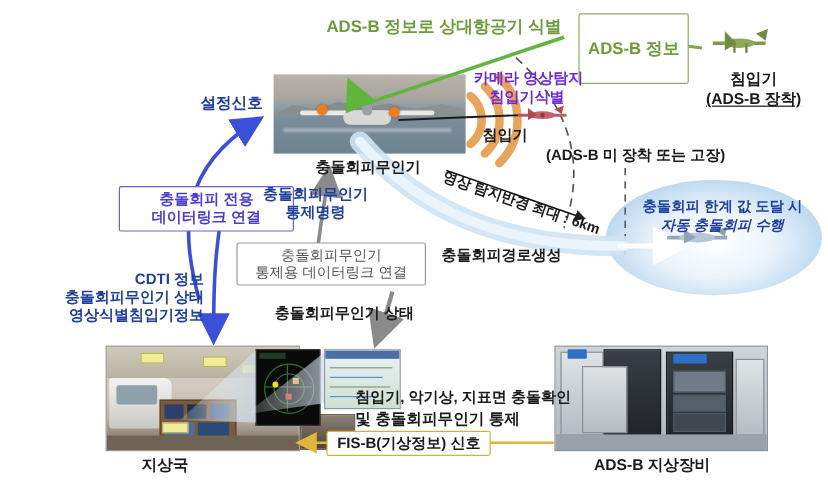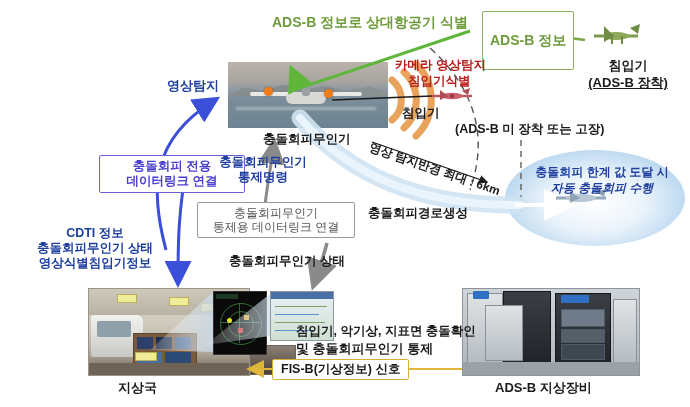--- a/index.html
+++ b/index.html
@@ -3,21 +3,21 @@
 <meta charset="utf-8">
 <style>
   html,body{margin:0;padding:0;background:#ffffff;}
   body{width:690px;height:407px;position:relative;overflow:hidden;
        font-family:"Liberation Sans","DejaVu Sans",sans-serif;}
   .abs{position:absolute;}
   .txt{font-weight:bold;line-height:1.18;white-space:pre-line;}
 
   
   .c-green{color:#6e9c3c;}
-  .c-orange{color:#b91c1c;}
+  .c-orange{color:#6d28d9;}
   .c-purple{color:#4b3fd1;}
   .c-gray{color:#555555;}
   .c-dark{color:#1a1a1a;}
   .c-navy{color:#1f3f9e;}
 
   
   .box{border:1.5px solid #8fae5e;background:#ffffff;border-radius:2px;
        padding:20px 7px;display:inline-block;}
   .box-purple{border:1.5px solid #6a5fd8;background:#fff;border-radius:2px;
        padding:3px 8px;text-align:center;}
@@ -264,38 +264,38 @@
 
 <div class="abs txt c-dark" style="left:578px;top:58px;font-size:13px;text-align:center;width:100px;">침입기</div>
 <div class="abs txt c-dark" style="left:568px;top:75px;font-size:13px;text-align:center;width:120px;text-decoration:underline;">(ADS-B 장착)</div>
 
 <div class="abs txt c-orange" style="left:395px;top:58px;font-size:12.5px;">카메라 영상탐지</div>
 <div class="abs txt c-orange" style="left:408px;top:74px;font-size:12.5px;">침입기식별</div>
 
 <div class="abs txt c-dark" style="left:402px;top:106px;font-size:12.5px;">침입기</div>
 <div class="abs txt c-dark" style="left:411px;top:122px;font-size:12.5px;margin-left:44px;">(ADS-B 미 장착 또는 고장)</div>
 
-<div class="abs txt c-navy" style="left:167px;top:78px;font-size:13px;">영상탐지</div>
+<div class="abs txt c-navy" style="left:167px;top:78px;font-size:13px;">설정신호</div>
 
 <div class="abs txt c-dark" style="left:263px;top:132px;font-size:12.5px;">충돌회피무인기</div>
 
 <div class="abs txt c-dark" style="left:372px;top:140px;font-size:12px;
      transform:rotate(19deg);transform-origin:left top;">영상 탐지반경 최대 : 6km</div>
 
 <div class="abs txt c-navy" style="left:524px;top:165px;font-size:12px;text-align:center;width:156px;">충돌회피 한계 값 도달 시</div>
 <div class="abs txt c-navy" style="left:524px;top:181px;font-size:12px;text-align:center;width:156px;font-style:italic;">자동 충돌회피 수행</div>
 
 <div class="abs txt c-dark" style="left:368px;top:206px;font-size:12.5px;">충돌회피경로생성</div>
 
 <div class="abs box-purple" style="left:99px;top:155px;width:128px;">
   <div class="txt c-purple" style="font-size:12.5px;">충돌회피 전용</div>
   <div class="txt c-purple" style="font-size:12.5px;">데이터링크 연결</div>
 </div>
 
-<div class="abs" style="left:20px;top:226px;width:150px;text-align:center;">
+<div class="abs" style="left:20px;top:226px;width:150px;text-align:right;">
   <div class="txt c-navy" style="font-size:12.5px;">CDTI 정보</div>
   <div class="txt c-navy" style="font-size:12.5px;">충돌회피무인기 상태</div>
   <div class="txt c-navy" style="font-size:12.5px;">영상식별침입기정보</div>
 </div>
 
 <div class="abs" style="left:208px;top:155px;width:110px;text-align:center;">
   <div class="txt c-navy" style="font-size:12.5px;">충돌회피무인기</div>
   <div class="txt c-navy" style="font-size:12.5px;">통제명령</div>
 </div>
 

